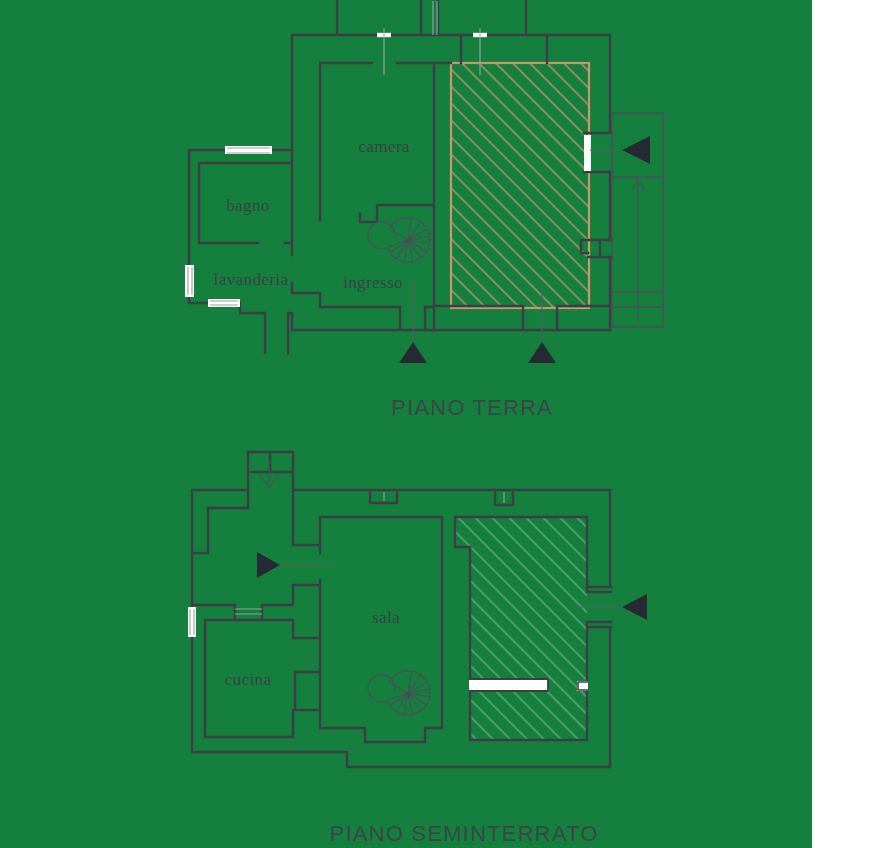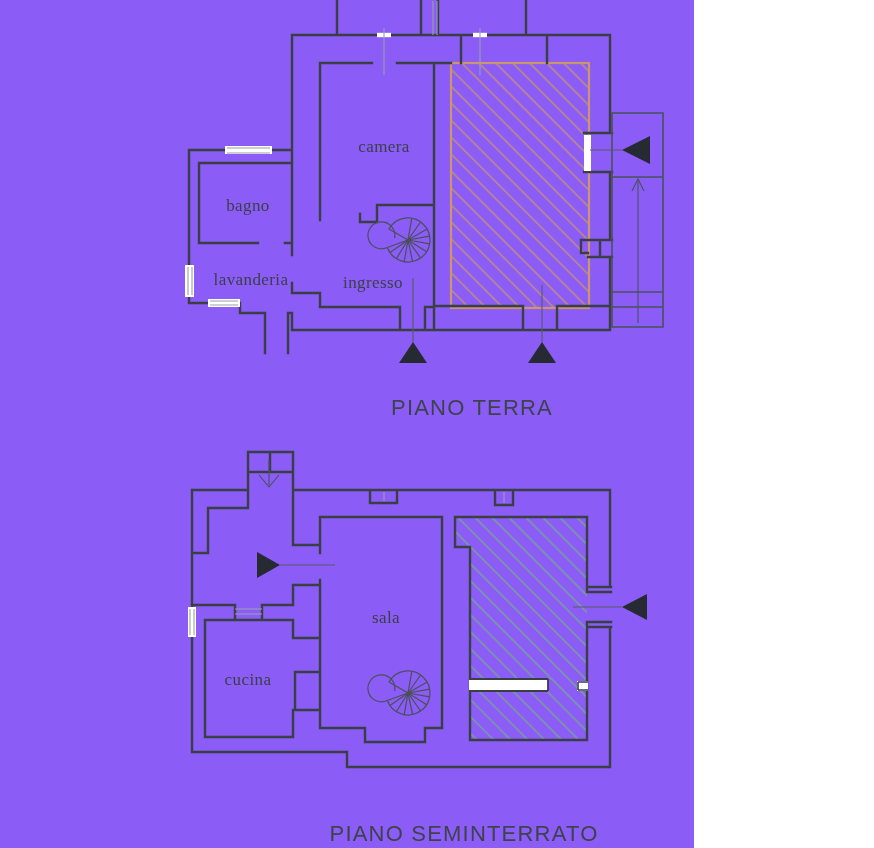--- a/index.html
+++ b/index.html
@@ -1,16 +1,16 @@
 <!DOCTYPE html>
 <html><head>
 <meta charset="utf-8">
 <style>
   html,body{margin:0;padding:0;background:#ffffff;}
-  #stage{position:relative;width:694px;height:848px;background:#8b5cf6;overflow:hidden;
+  #stage{position:relative;width:812px;height:848px;background:#15803d;overflow:hidden;
          font-family:"Liberation Sans",sans-serif;}
   svg{position:absolute;left:0;top:0;}
   .room-label{font-family:"Liberation Serif",serif;font-size:17px;fill:#3a4046;letter-spacing:.4px;}
   .floor-title{font-family:"Liberation Sans",sans-serif;font-size:22px;fill:#3d434b;letter-spacing:1.2px;}
   text{text-anchor:middle;}
 </style>
 </head>
 <body>
 
 <div id="stage">

